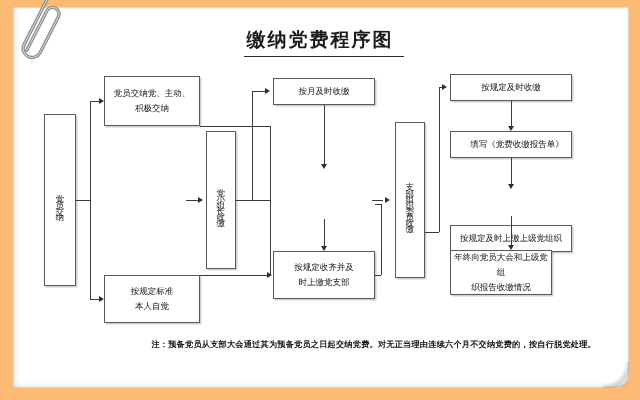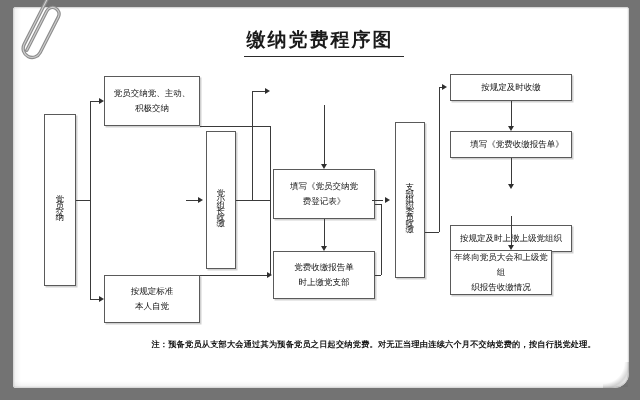--- a/index.html
+++ b/index.html
@@ -1,21 +1,21 @@
 <!DOCTYPE html>
 <html><head>
 <meta charset="utf-8">
 <style>
   html,body{margin:0;padding:0;background:#f4f4f4;}
   body{font-family:"DejaVu Sans","Liberation Sans",sans-serif;}
 
   #page{
     position:relative;
     width:640px;height:400px;
-    background:#737373;
+    background:#fdba74;
     overflow:hidden;
   }
 
   
   .sheet{
     position:absolute;
     left:13px;top:7px;
     width:614px;height:379px;
     background:#ffffff;
     border:1px solid #d8d8d8;
@@ -155,26 +155,25 @@
   </div>
   <div class="box shadow" style="left:104px;top:275px;width:96px;height:48px;">
     <span>按规定标准
 本人自觉</span>
   </div>
 
   <div class="vbox" style="left:206px;top:131px;width:30px;height:138px;">
     <span>党小组长收缴</span>
   </div>
 
-  <div class="box shadow" style="left:273px;top:169px;width:102px;height:50px;">
-    <span>填写《党员交纳党
-费登记表》</span>
+  <div class="box shadow" style="left:273px;top:78px;width:102px;height:27px;">
+    <span>按月及时收缴</span>
   </div>
   <div class="box shadow" style="left:273px;top:251px;width:102px;height:48px;">
-    <span>党费收缴报告单
+    <span>按规定收齐并及
 时上缴党支部</span>
   </div>
 
   <div class="vbox" style="left:395px;top:122px;width:30px;height:156px;">
     <span>支部组织委员收缴</span>
   </div>
 
   <div class="box shadow" style="left:450px;top:74px;width:122px;height:27px;">
     <span>按规定及时收缴</span>
   </div>

